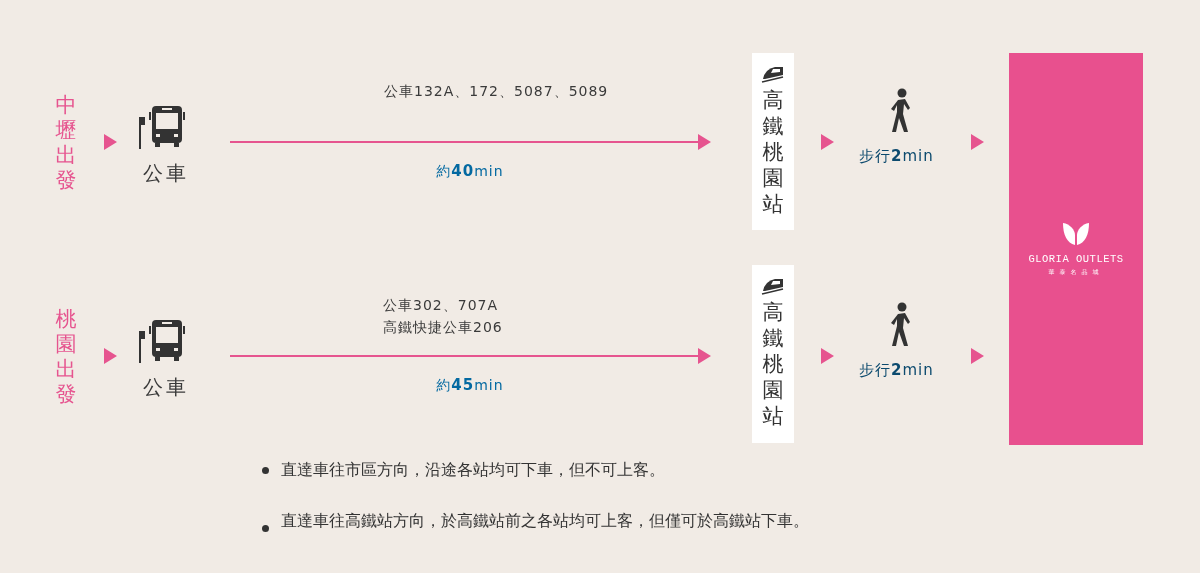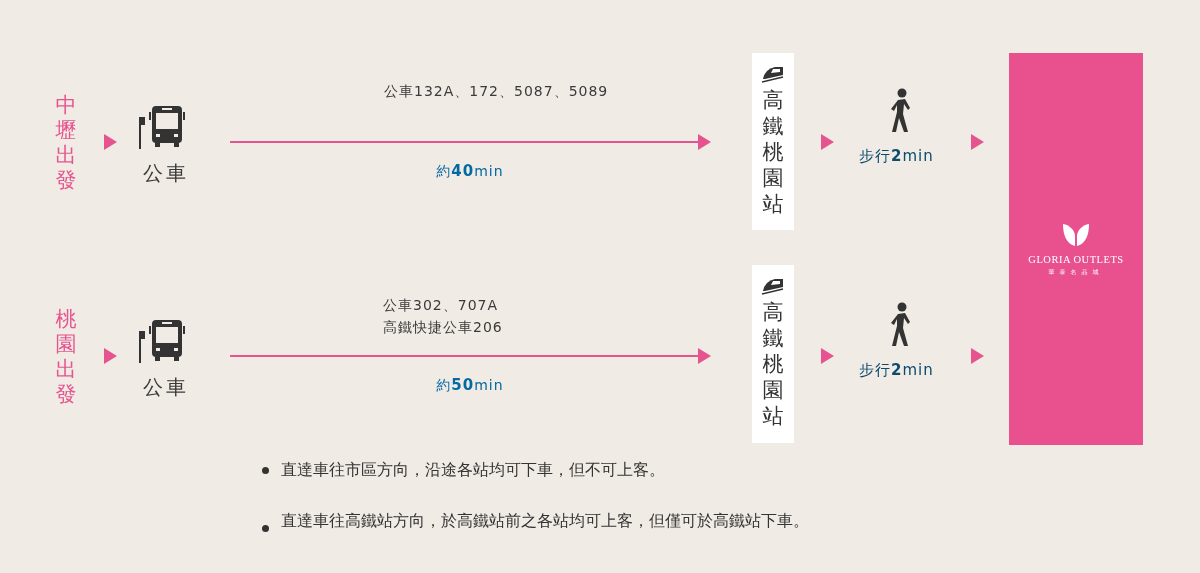--- a/index.html
+++ b/index.html
@@ -29,21 +29,21 @@
     background: #ffffff; width: 42px; text-align: center;
     padding-top: 12px;
   }
   .station-name { font-size: 21px; line-height: 26px; color: #333; }
   .walk-label { font-size: 15px; letter-spacing: 1px; color: #0c4a6e; }
   .walk-label b { font-weight: bold; }
   .dest {
     background: #e8508e; width: 134px; height: 392px;
     display: flex; flex-direction: column; align-items: center; justify-content: center;
   }
-  .brand { color: #fff; font-size: 10.5px; letter-spacing: 0.5px; margin-top: 6px; font-family: Liberation Serif, serif; }
+  .brand { color: #fff; font-size: 10.5px; letter-spacing: 0.5px; margin-top: 6px; font-family: Liberation Mono, monospace; }
   .brand-sub { color: #fff; font-size: 6px; letter-spacing: 5px; margin-top: 3px; }
   .note { font-size: 16px; color: #333; display: flex; align-items: center; gap: 12px; }
   .dot { width: 7px; height: 7px; background: #333; border-radius: 50%; }
 </style>
 </head>
 <body>
 
 <div class="abs origin" style="left:53px;top:93px;">
   <div>中</div>
   <div>壢</div>
@@ -128,21 +128,21 @@
 </div>
 <div class="abs bus-label" style="left:143px;top:374px;">公車</div>
 
 <div class="abs route" style="left:383px;top:294px;">
   <div>公車302、707A</div>
   <div>高鐵快捷公車206</div>
 </div>
 <div class="abs line" style="left:230px;top:355px;width:472px;"></div>
 <div class="abs tri" style="left:698px;top:348px;"></div>
 <div class="abs duration" style="left:380px;top:376px;width:180px;">
-  <span>約</span><b>50</b><span>min</span>
+  <span>約</span><b>45</b><span>min</span>
 </div>
 
 <div class="abs station" style="left:752px;top:265px;height:178px;">
   <svg width="24" height="18" viewBox="0 0 24 18">
     <path d="M2 14 Q4 4 14 2 L22 2 L22 10 L4 14 Z" fill="#333"></path>
     <path d="M12 4 L19 4 L19 7 L10 8 Z" fill="#fff"></path>
     <line x1="1" y1="17" x2="22" y2="12" stroke="#333" stroke-width="1.5"></line>
   </svg>
   <div class="station-name">高</div>
   <div class="station-name">鐵</div>

